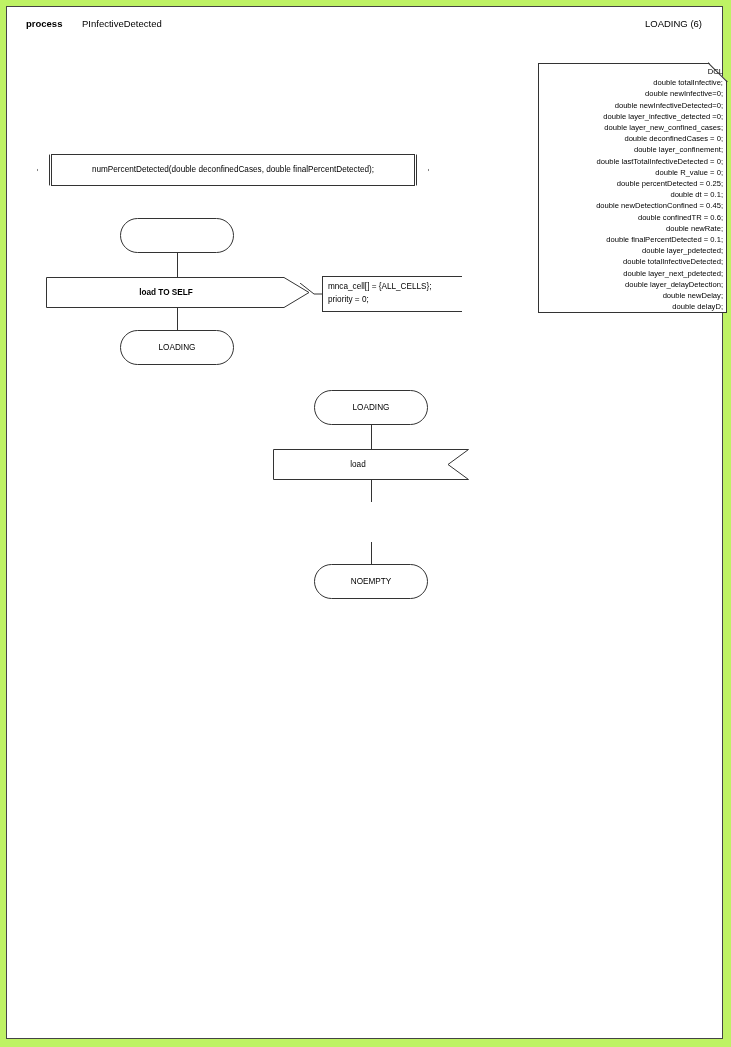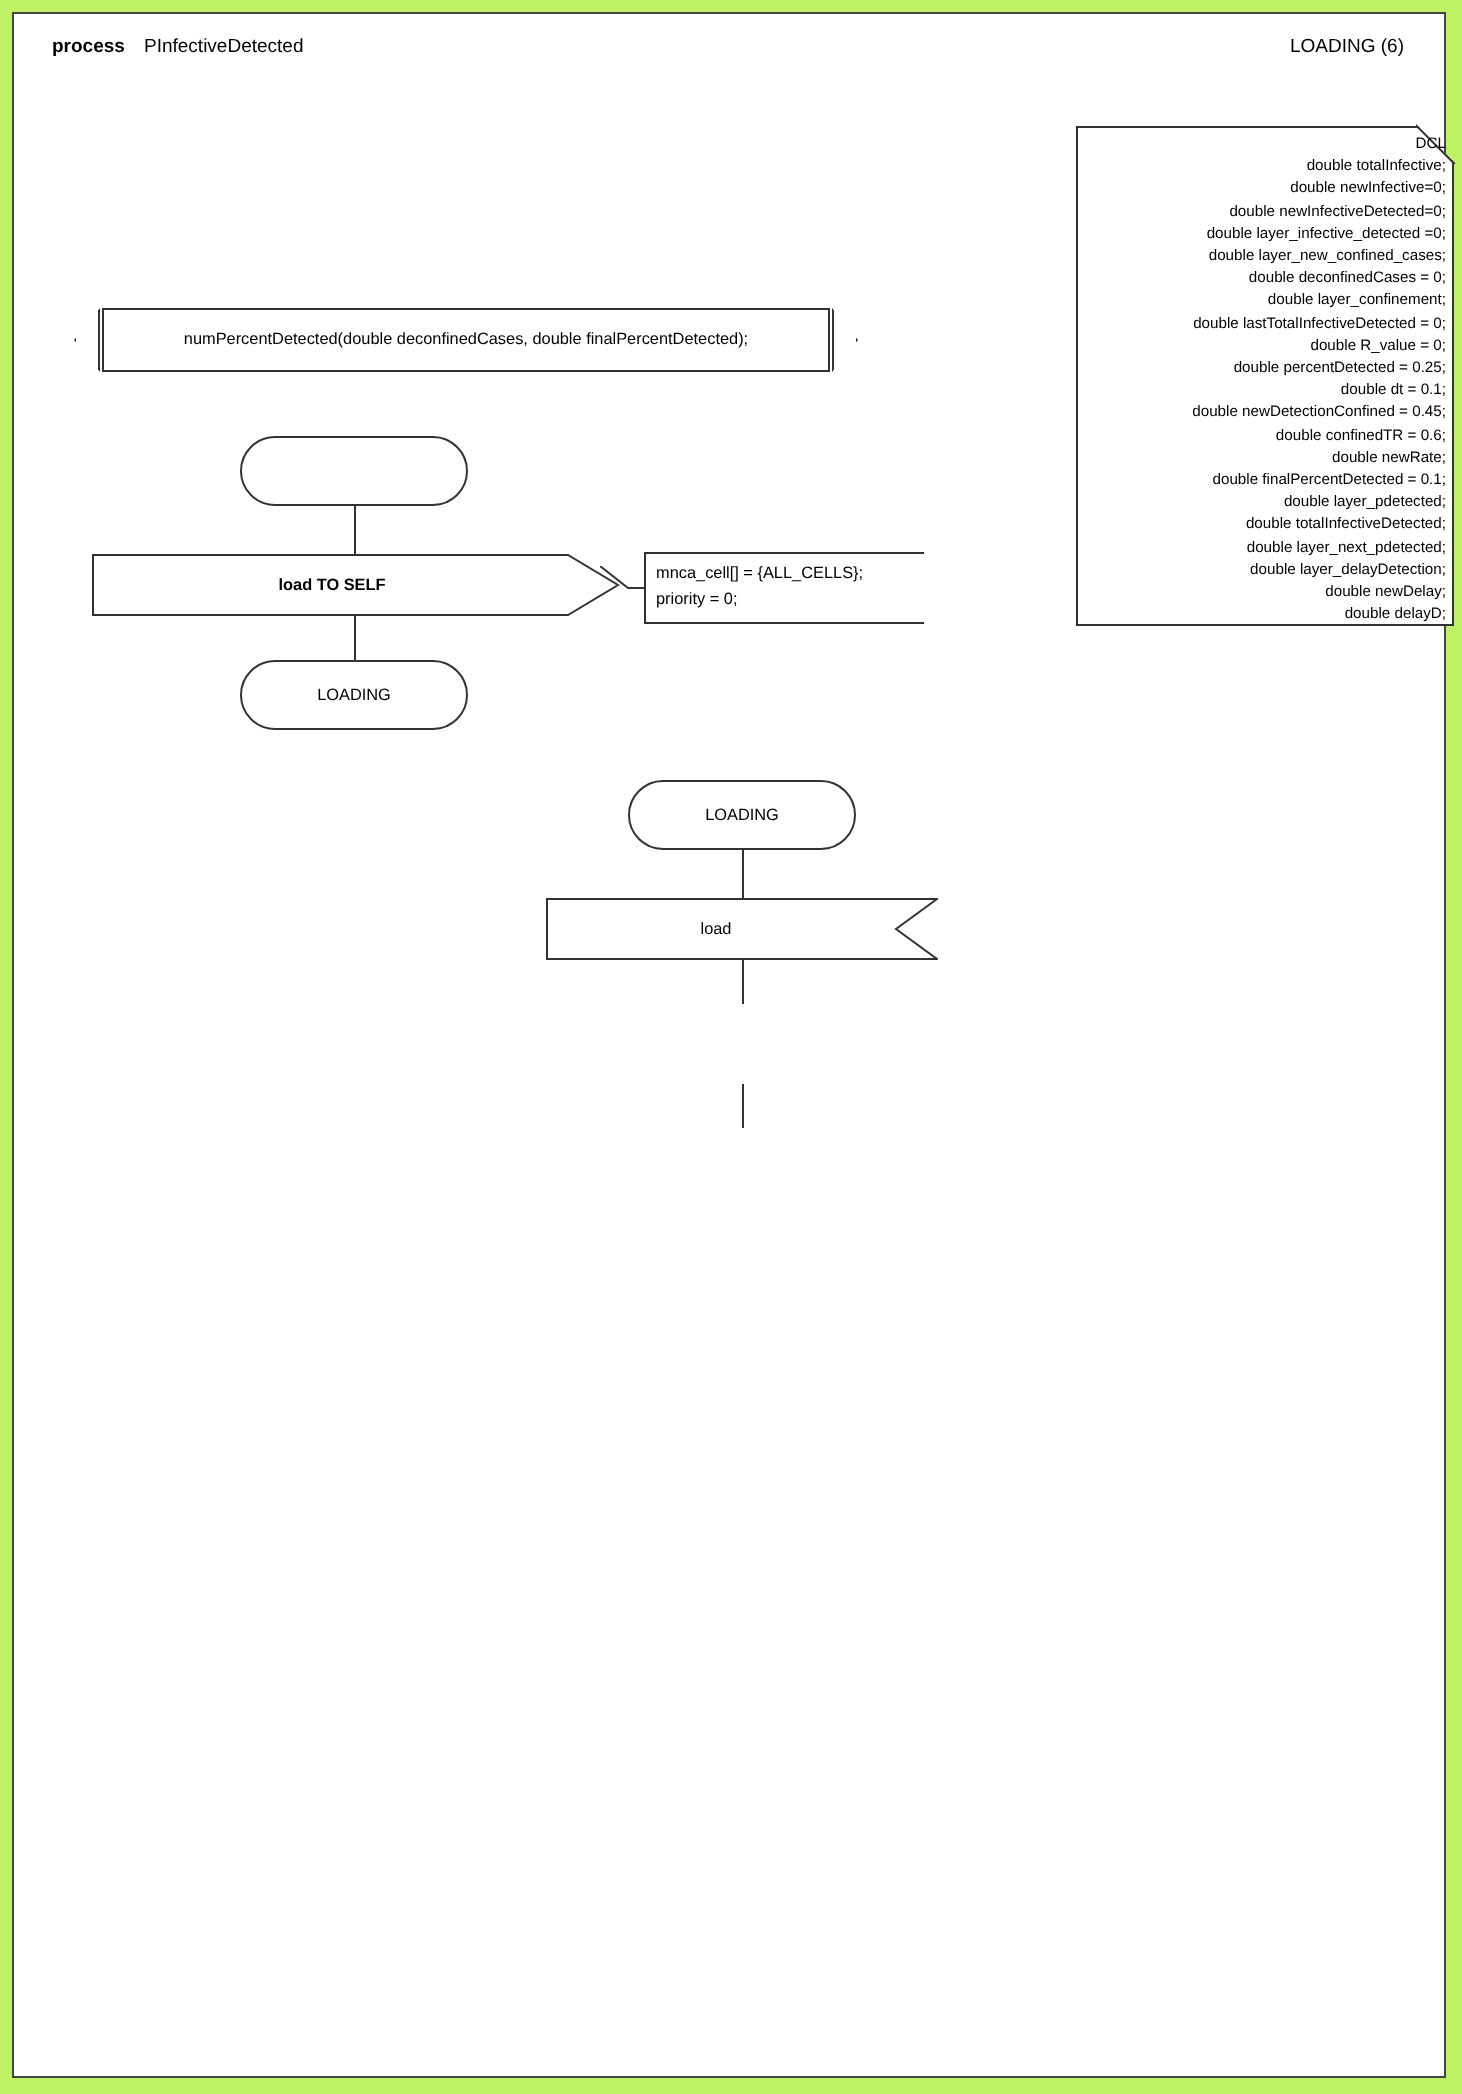--- a/index.html
+++ b/index.html
@@ -2,21 +2,21 @@
 <html><head>
 <meta charset="utf-8">
 <style>
   html,body{margin:0;padding:0;background:#ffffff;}
   body{font-family:"Liberation Sans", sans-serif;}
   #page{position:relative;width:731px;height:1047px;background:#bef264;overflow:hidden;}
   #frame{position:absolute;left:6px;top:6px;width:717px;height:1033px;border:1px solid #444;box-sizing:border-box;background:#fff;}
 
   .hdr{position:absolute;font-size:9.5px;color:#000;white-space:nowrap;}
   #hdr-process{left:26px;top:18px;font-weight:bold;}
-  #hdr-name{left:72px;top:18px;}
+  #hdr-name{left:82px;top:18px;}
   #hdr-state{left:645px;top:18px;}
 
   
   #dcl{position:absolute;left:538px;top:63px;width:189px;height:250px;text-align:right;}
   #dcl .shape{position:absolute;inset:0;background:#fff;
     border:1px solid #333;box-sizing:border-box;
     clip-path:polygon(0 0, calc(100% - 18px) 0, 100% 18px, 100% 100%, 0 100%);}
   #dcl .cut{position:absolute;right:-1px;top:-1px;width:20px;height:20px;overflow:hidden;}
   #dcl .cut:before{content:"";position:absolute;left:0;top:0;width:28px;height:1px;background:#333;
     transform:rotate(45deg);transform-origin:left top;}
@@ -152,14 +152,18 @@
       </svg>
     </div>
     <div class="lbl" style="padding-right:26px;">load</div>
   </div>
 
   <div class="conn" style="left:371px;top:480px;height:22px;"></div>
 
 
   <div class="conn" style="left:371px;top:542px;height:22px;"></div>
 
+  <div class="sdl state" style="left:314px;top:564px;width:114px;height:35px;">
+    <div class="body"></div>
+    <div class="lbl">NOEMPTY</div>
+  </div>
 
 </div>
 
 </body></html>

